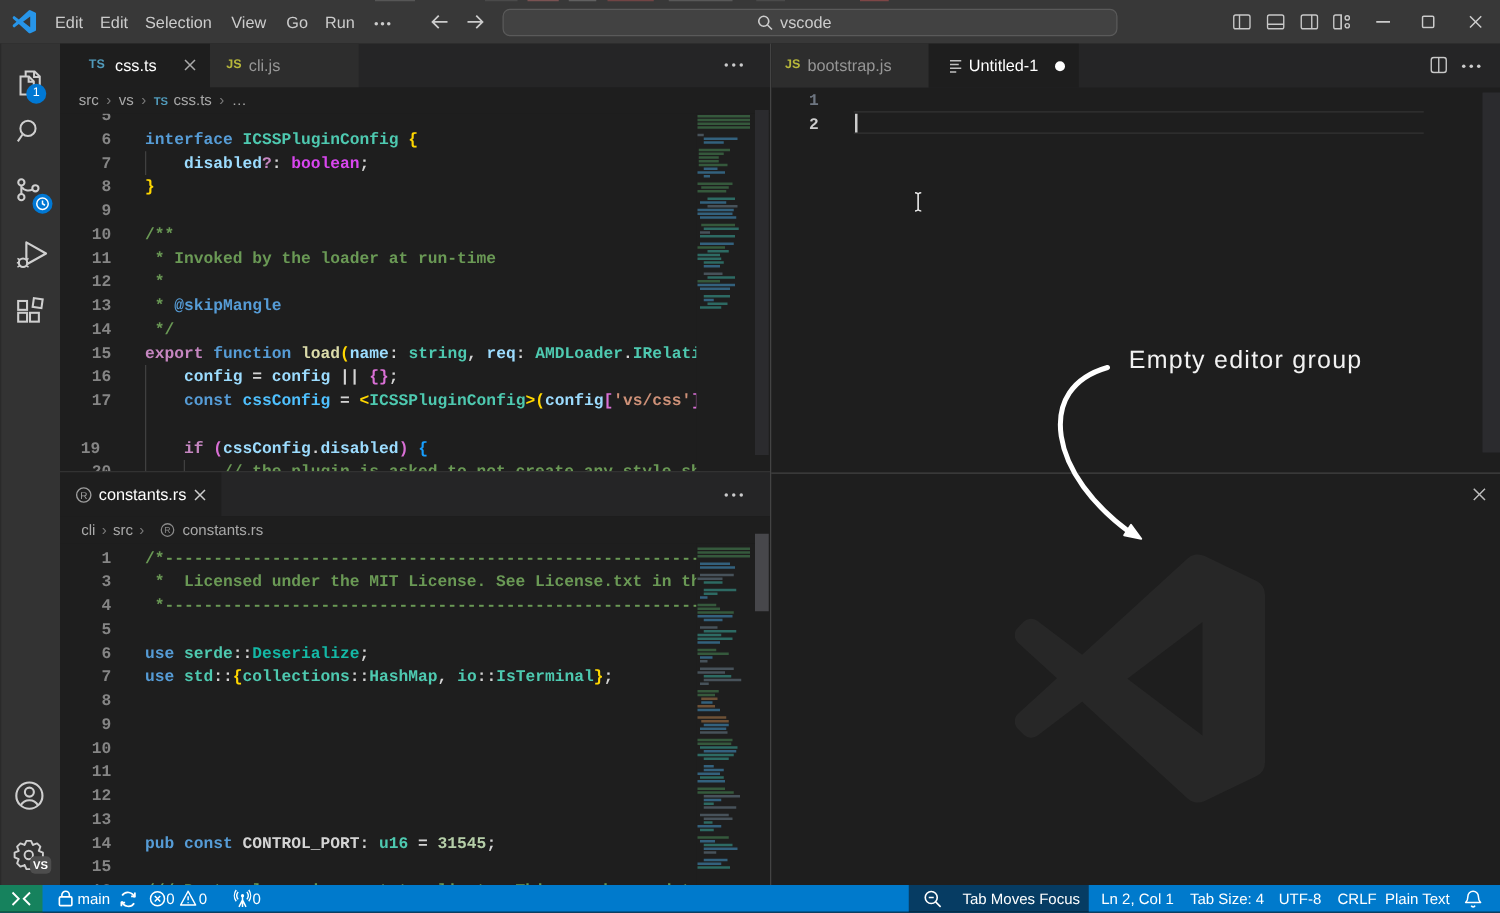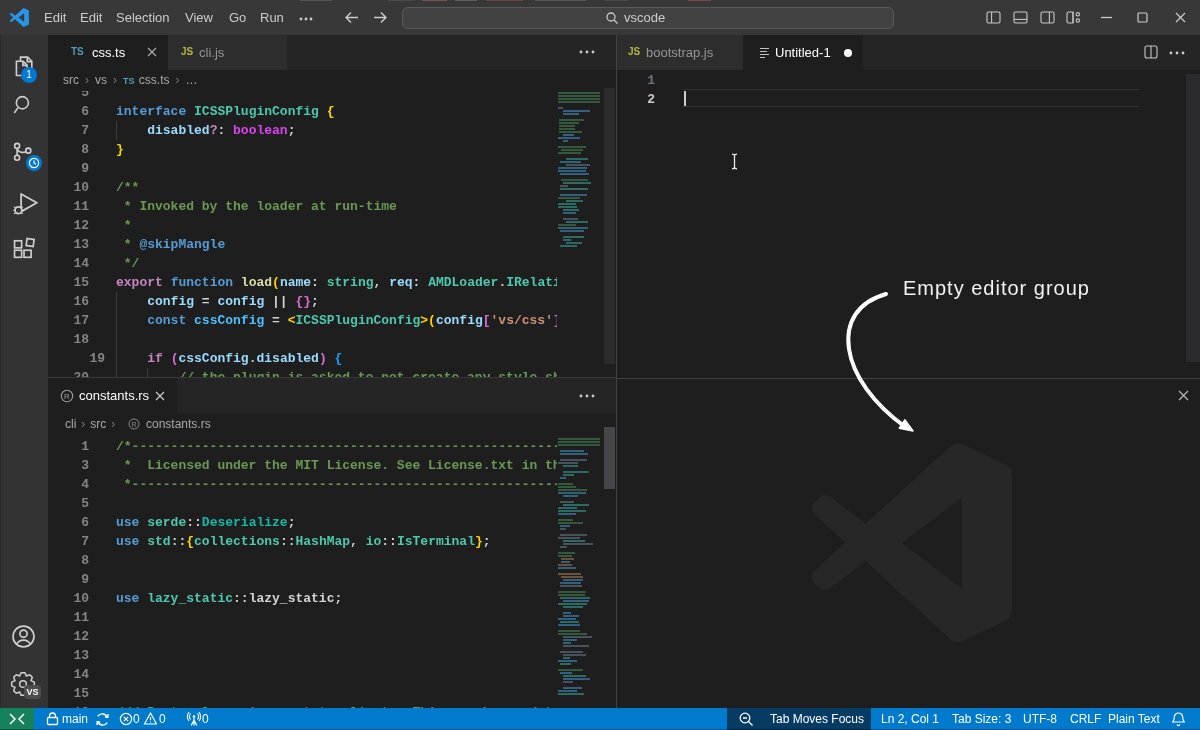--- a/index.html
+++ b/index.html
@@ -173,26 +173,22 @@
       <span style="position:absolute;left:68px;white-space:pre"><i style="color:#c586c0">export</i> <i style="color:#569cd6">function</i> <i style="color:#dcdcaa">load</i><i style="color:#ffd700">(</i><i style="color:#9cdcfe">name</i><i style="color:#d4d4d4">: </i><i style="color:#4ec9b0">string</i><i style="color:#d4d4d4">, </i><i style="color:#9cdcfe">req</i><i style="color:#d4d4d4">: </i><i style="color:#4ec9b0">AMDLoader</i><i style="color:#d4d4d4">.</i><i style="color:#4ec9b0">IRelativeRequire</i></span>
     </div>
     <div style="position:absolute;top:200.5px;left:0;height:19px;width:100%">
       <span style="position:absolute;left:0px;width:41px;text-align:right;color:#858585">16</span>
       <span style="position:absolute;left:68px;white-space:pre">    <i style="color:#9cdcfe">config</i><i style="color:#d4d4d4"> = </i><i style="color:#9cdcfe">config</i><i style="color:#d4d4d4"> || </i><i style="color:#da70d6">{}</i><i style="color:#d4d4d4">;</i></span>
     </div>
     <div style="position:absolute;top:219.5px;left:0;height:19px;width:100%">
       <span style="position:absolute;left:0px;width:41px;text-align:right;color:#858585">17</span>
       <span style="position:absolute;left:68px;white-space:pre">    <i style="color:#569cd6">const</i> <i style="color:#4fc1ff">cssConfig</i><i style="color:#d4d4d4"> = </i><i style="color:#ffd700">&lt;</i><i style="color:#4ec9b0">ICSSPluginConfig</i><i style="color:#ffd700">&gt;(</i><i style="color:#9cdcfe">config</i><i style="color:#da70d6">[</i><i style="color:#ce9178">'vs/css'</i><i style="color:#da70d6">]</i></span>
     </div>
-    <div style="position:absolute;top:238.5px;left:0;height:19px;width:100%">
-      <span style="position:absolute;left:0px;width:41px;text-align:right;color:#858585">18</span>
-      <span style="position:absolute;left:68px;white-space:pre"></span>
-    </div>
     <div style="position:absolute;top:257.5px;left:0;height:19px;width:100%">
-      <span style="position:absolute;left:16px;width:41px;text-align:right;color:#858585">19</span>
+      <span style="position:absolute;left:4px;width:41px;text-align:center;color:#858585">19</span>
       <span style="position:absolute;left:68px;white-space:pre">    <i style="color:#c586c0">if</i> <i style="color:#da70d6">(</i><i style="color:#9cdcfe">cssConfig</i><i style="color:#d4d4d4">.</i><i style="color:#9cdcfe">disabled</i><i style="color:#da70d6">)</i> <i style="color:#179fff">{</i></span>
     </div>
     <div style="position:absolute;top:276.5px;left:0;height:19px;width:100%">
       <span style="position:absolute;left:0px;width:41px;text-align:right;color:#858585">20</span>
       <span style="position:absolute;left:68px;white-space:pre">        <i style="color:#6a9955">// the plugin is asked to not create any style sh</i></span>
     </div>
   </div>
 <div class="abs" style="left:557px;top:91px;width:59px;height:286px;background:#1e1e1e"></div>
 <div style="position:absolute;left:558px;top:92px;width:42px;height:2px;background:#35593c"></div>
 <div style="position:absolute;left:558px;top:95px;width:42px;height:2px;background:#35593c"></div>
@@ -289,35 +285,35 @@
     </div>
     <div style="position:absolute;top:115.5px;left:0;height:19px;width:100%">
       <span style="position:absolute;left:0px;width:41px;text-align:right;color:#858585">8</span>
       <span style="position:absolute;left:68px;white-space:pre"></span>
     </div>
     <div style="position:absolute;top:134.5px;left:0;height:19px;width:100%">
       <span style="position:absolute;left:0px;width:41px;text-align:right;color:#858585">9</span>
     </div>
     <div style="position:absolute;top:153.5px;left:0;height:19px;width:100%">
       <span style="position:absolute;left:0px;width:41px;text-align:right;color:#858585">10</span>
-      <span style="position:absolute;left:68px;white-space:pre"><i style="color:#569cd6">use</i> <i style="color:#4ec9b0">lazy_static</i><i style="color:#d4d4d4">::</i><i style="color:#d4d4d4">lazy_static</i><i style="color:#d4d4d4">;</i></span>
     </div>
     <div style="position:absolute;top:172.5px;left:0;height:19px;width:100%">
       <span style="position:absolute;left:0px;width:41px;text-align:right;color:#858585">11</span>
       <span style="position:absolute;left:68px;white-space:pre"></span>
     </div>
     <div style="position:absolute;top:191.5px;left:0;height:19px;width:100%">
       <span style="position:absolute;left:0px;width:41px;text-align:right;color:#858585">12</span>
     </div>
     <div style="position:absolute;top:210.5px;left:0;height:19px;width:100%">
       <span style="position:absolute;left:0px;width:41px;text-align:right;color:#858585">13</span>
       <span style="position:absolute;left:68px;white-space:pre"></span>
     </div>
     <div style="position:absolute;top:229.5px;left:0;height:19px;width:100%">
       <span style="position:absolute;left:0px;width:41px;text-align:right;color:#858585">14</span>
+      <span style="position:absolute;left:68px;white-space:pre"><i style="color:#569cd6">pub</i> <i style="color:#569cd6">const</i> <i style="color:#d4d4d4">CONTROL_PORT</i><i style="color:#d4d4d4">: </i><i style="color:#4ec9b0">u16</i><i style="color:#d4d4d4"> = </i><i style="color:#b5cea8">31545</i><i style="color:#d4d4d4">;</i></span>
     </div>
     <div style="position:absolute;top:248.5px;left:0;height:19px;width:100%">
       <span style="position:absolute;left:0px;width:41px;text-align:right;color:#858585">15</span>
       <span style="position:absolute;left:68px;white-space:pre"></span>
     </div>
     <div style="position:absolute;top:267.5px;left:0;height:19px;width:100%">
       <span style="position:absolute;left:0px;width:41px;text-align:right;color:#858585">16</span>
       <span style="position:absolute;left:68px;white-space:pre"><i style="color:#6a9955">/// Protocol version sent to clients. This can be used to</i></span>
     </div>
   </div>
@@ -472,20 +468,20 @@
     <path d="M4.5 8.5a5 5 0 0 1 0-6M11.5 2.5a5 5 0 0 1 0 6M3 10a7.5 7.5 0 0 1 0-9M13 1a7.5 7.5 0 0 1 0 9" stroke="#ffffff" stroke-width="1.1"></path>
   </svg>
 <div class="abs" style="left:202px;top:712px;font-size:12px;color:#ffffff">0</div>
 <div class="abs" style="left:727px;top:708px;width:144px;height:22px;background:#063c63"></div>
 <svg style="position:absolute;left:738px;top:711px" width="16" height="16" viewBox="0 0 16 16" fill="none">
     <circle cx="7" cy="7" r="4.8" stroke="#ffffff" stroke-width="1.3"></circle>
     <path d="M10.5 10.5l4 4M5 7h4" stroke="#ffffff" stroke-width="1.3"></path>
   </svg>
 <div class="abs" style="left:770px;top:712px;font-size:12px;color:#ffffff">Tab Moves Focus</div>
 <div class="abs" style="left:881px;top:712px;font-size:12px;color:#ffffff">Ln 2, Col 1</div>
-<div class="abs" style="left:952px;top:712px;font-size:12px;color:#ffffff">Tab Size: 3</div>
+<div class="abs" style="left:952px;top:712px;font-size:12px;color:#ffffff">Tab Size: 4</div>
 <div class="abs" style="left:1023px;top:712px;font-size:12px;color:#ffffff">UTF-8</div>
 <div class="abs" style="left:1070px;top:712px;font-size:12px;color:#ffffff">CRLF</div>
 <div class="abs" style="left:1108px;top:712px;font-size:12px;color:#ffffff">Plain Text</div>
 <svg style="position:absolute;left:1171px;top:711px" width="15" height="16" viewBox="0 0 15 16" fill="none">
     <path d="M7.5 2a4.2 4.2 0 0 1 4.2 4.2c0 3.3 1.3 4.3 1.8 4.8H1.5c.5-.5 1.8-1.5 1.8-4.8A4.2 4.2 0 0 1 7.5 2z" stroke="#ffffff" stroke-width="1.2" stroke-linejoin="round"></path>
     <path d="M6 13.5a1.6 1.6 0 0 0 3 0" stroke="#ffffff" stroke-width="1.2"></path>
   </svg>
 <div class="abs" style="left:0;top:729px;width:1200px;height:1px;background:rgba(0,0,0,0.35)"></div>
 </body></html>

